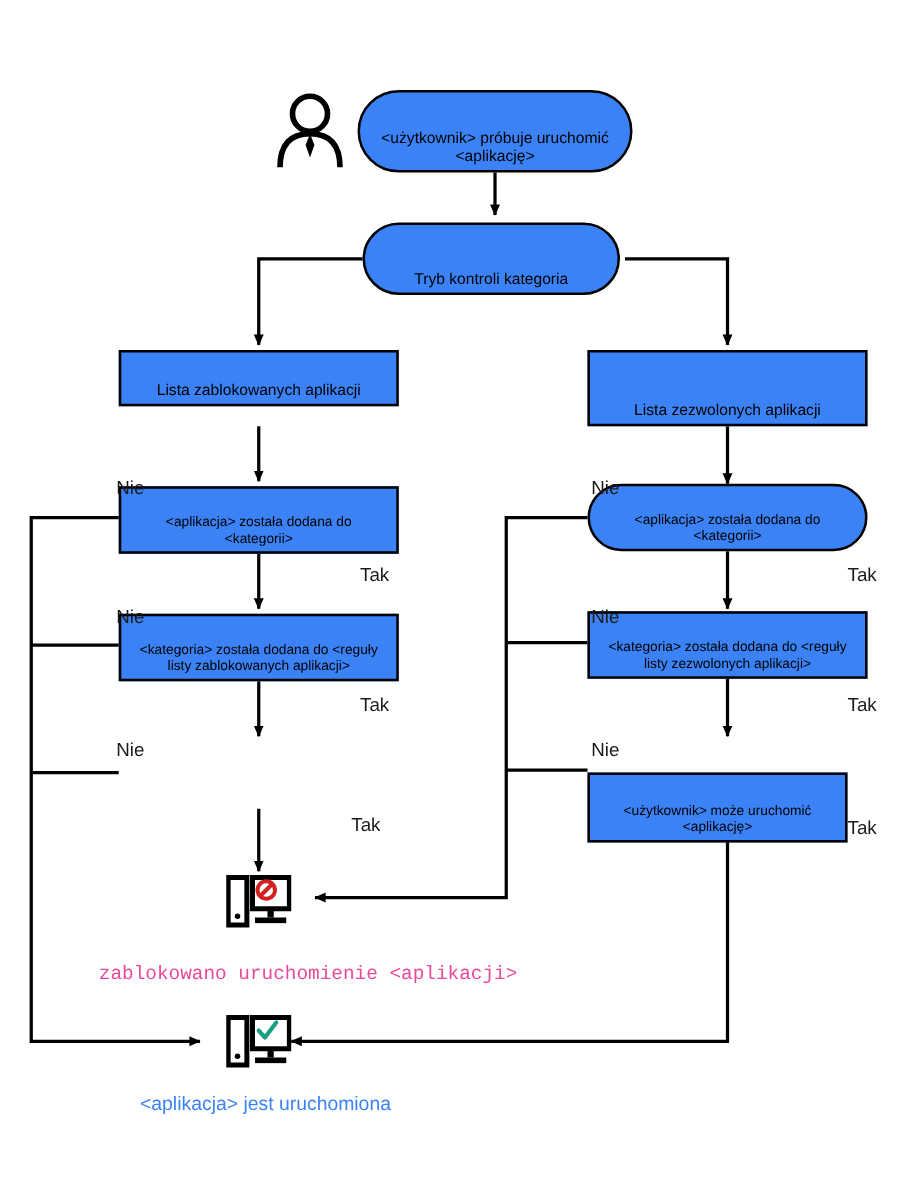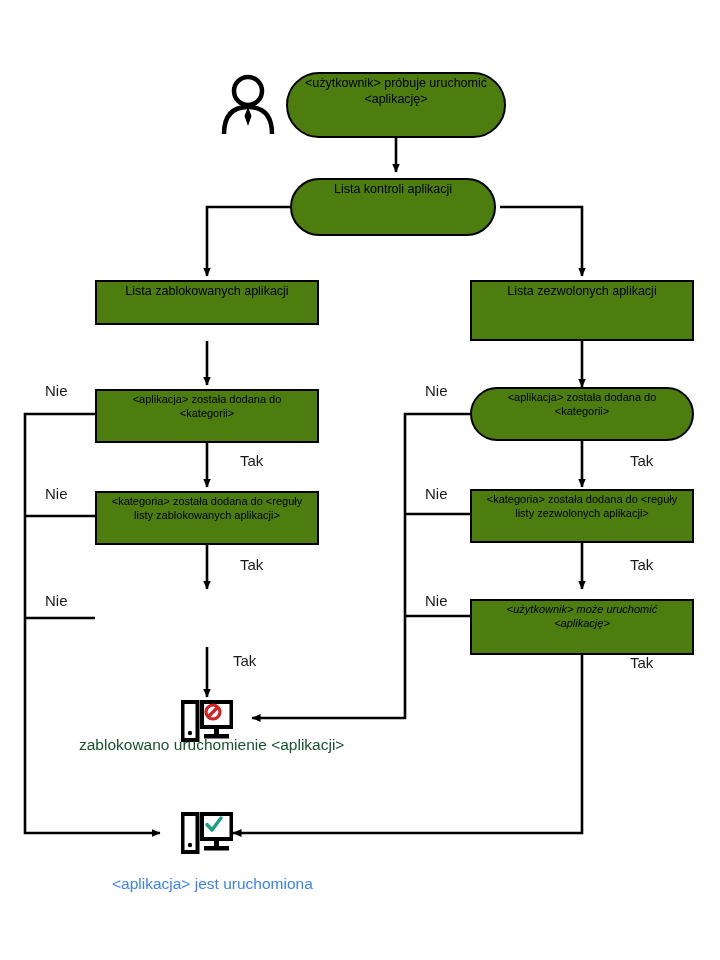--- a/index.html
+++ b/index.html
@@ -26,41 +26,42 @@
     position: absolute;
     left: 0;
     top: 0;
     width: 720px;
     height: 960px;
   }
   .node {
     position: absolute;
     box-sizing: border-box;
     border: 2.5px solid #000000;
-    background: #4d7c0f;
+    background: #3b82f6;
     display: flex;
-    align-items: flex-start;
+    align-items: flex-end;
     justify-content: center;
     text-align: center;
     line-height: 1.25;
     padding: 2px 8px;
   }
   .node-text {
     display: block;
     width: 100%;
   }
   .rounded {
     border-radius: 999px;
   }
   .edge-label {
     position: absolute;
     font-size: 15px;
     color: #1a1a1a;
     white-space: nowrap;
     line-height: 1;
+    margin-left: 48px;
   }
   .result-label {
     position: absolute;
     font-size: 15.5px;
     white-space: nowrap;
     line-height: 1;
   }
   .icon-box {
     position: absolute;
   }
@@ -114,21 +115,21 @@
   </div>
 
   <div class="node rounded" style="left:286px; top:72px; width:220px; height:66px; font-size:12.5px;">
     <span class="node-text">
       <span>&lt;użytkownik&gt; próbuje uruchomić</span><br>
       <span>&lt;aplikację&gt;</span>
     </span>
   </div>
 
   <div class="node rounded" style="left:290px; top:178px; width:206px; height:58px; font-size:12.5px;">
-    <span class="node-text">Lista kontroli aplikacji</span>
+    <span class="node-text">Tryb kontroli kategoria</span>
   </div>
 
   <div class="node" style="left:95px; top:280px; width:224px; height:45px; font-size:12.5px;">
     <span class="node-text">Lista zablokowanych aplikacji</span>
   </div>
 
   <div class="node" style="left:470px; top:280px; width:224px; height:61px; font-size:12.5px;">
     <span class="node-text">Lista zezwolonych aplikacji</span>
   </div>
 
@@ -148,21 +149,21 @@
   </div>
 
   <div class="node" style="left:470px; top:489px; width:224px; height:54px; font-size:11px;">
     <span class="node-text">
       <span>&lt;kategoria&gt; została dodana do &lt;reguły</span><br>
       <span>listy zezwolonych aplikacji&gt;</span>
     </span>
   </div>
 
 
-  <div class="node" style="left:470px; top:599px; width:224px; height:56px; font-size:11px;font-style:italic;">
+  <div class="node" style="left:470px; top:618px; width:208px; height:56px; font-size:11px;">
     <span class="node-text">&lt;użytkownik&gt; może uruchomić &lt;aplikację&gt;</span>
   </div>
 
   <div class="edge-label" style="left:45px; top:383px;">Nie</div>
   <div class="edge-label" style="left:45px; top:486px;">Nie</div>
   <div class="edge-label" style="left:45px; top:593px;">Nie</div>
 
   <div class="edge-label" style="left:240px; top:453px;">Tak</div>
   <div class="edge-label" style="left:240px; top:557px;">Tak</div>
   <div class="edge-label" style="left:233px; top:653px;">Tak</div>
@@ -179,21 +180,21 @@
     <svg viewBox="0 0 52 44" width="52" height="44">
       <rect x="1.5" y="2" width="15" height="38" fill="none" stroke="#000" stroke-width="4"></rect>
       <circle cx="9" cy="33" r="2.2" fill="#000"></circle>
       <rect x="21" y="2" width="29.5" height="25" fill="none" stroke="#000" stroke-width="4"></rect>
       <rect x="33" y="27" width="5" height="7" fill="#000"></rect>
       <rect x="23" y="34" width="25" height="4.5" fill="#000"></rect>
       <circle cx="32" cy="12" r="7" fill="none" stroke="#d32020" stroke-width="3.2"></circle>
       <line x1="27" y1="17" x2="37" y2="7" stroke="#d32020" stroke-width="3.2"></line>
     </svg>
   </div>
-  <div class="result-label" style="left:79px; top:737px; color:#14532d;">zablokowano uruchomienie &lt;aplikacji&gt;</div>
+  <div class="result-label" style="left:79px; top:772px; color:#ec4899;font-family:Liberation Mono, monospace;">zablokowano uruchomienie &lt;aplikacji&gt;</div>
 
   <div class="icon-box" style="left:181px; top:812px; width:52px; height:44px;">
     <svg viewBox="0 0 52 44" width="52" height="44">
       <rect x="1.5" y="2" width="15" height="38" fill="none" stroke="#000" stroke-width="4"></rect>
       <circle cx="9" cy="33" r="2.2" fill="#000"></circle>
       <rect x="21" y="2" width="29.5" height="25" fill="none" stroke="#000" stroke-width="4"></rect>
       <rect x="33" y="27" width="5" height="7" fill="#000"></rect>
       <rect x="23" y="34" width="25" height="4.5" fill="#000"></rect>
       <path d="M26,12.5 L31,18 L40,6" fill="none" stroke="#1a9e85" stroke-width="3.4" stroke-linecap="round" stroke-linejoin="round"></path>
     </svg>

